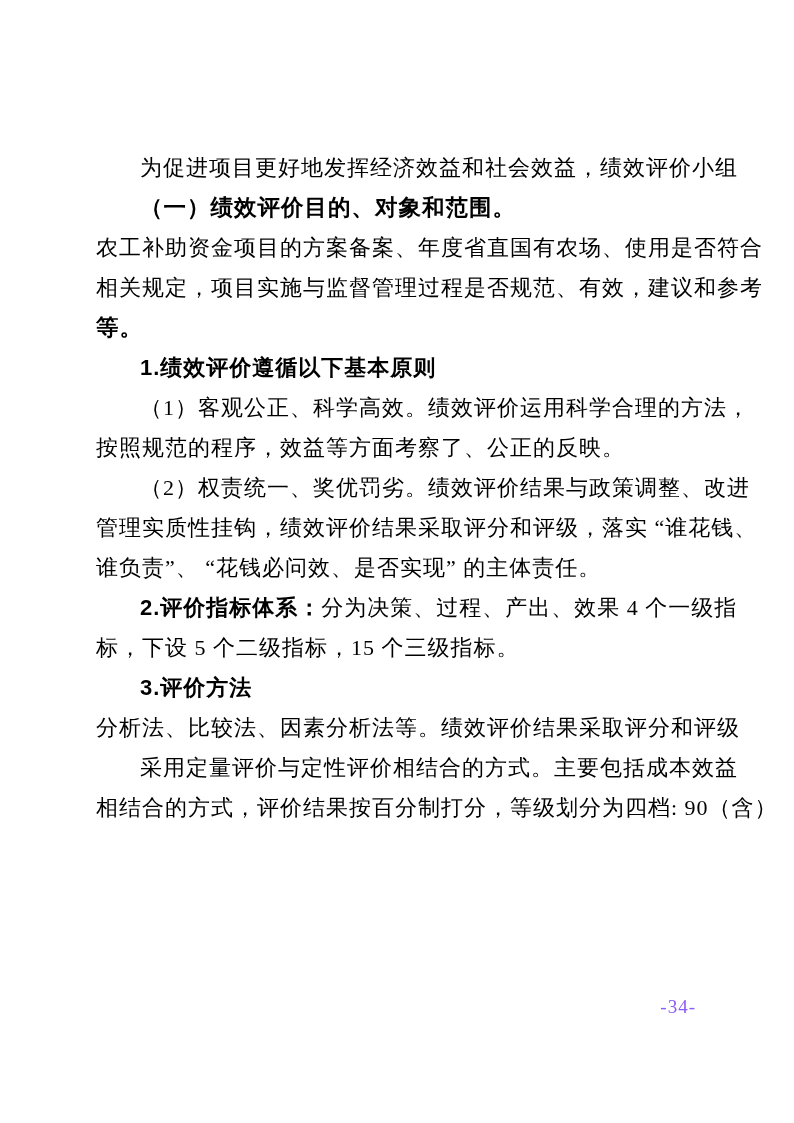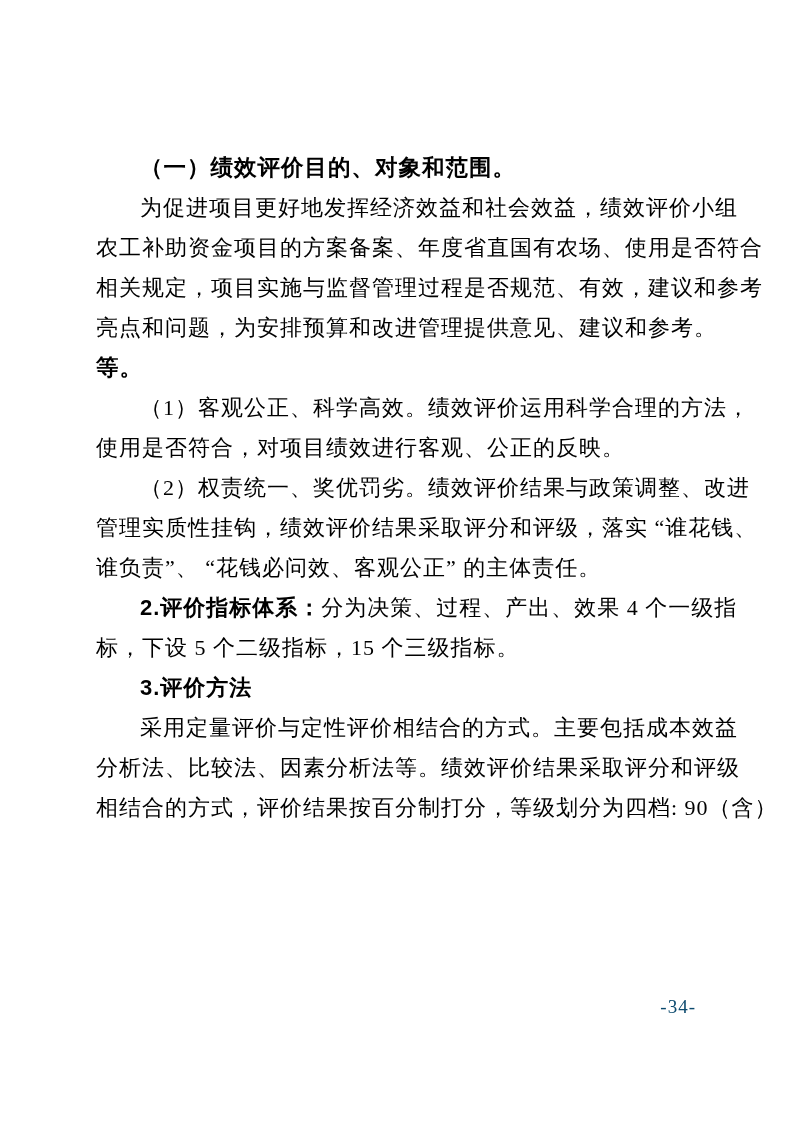--- a/index.html
+++ b/index.html
@@ -43,40 +43,40 @@
     font-style: normal;
     text-align: right;
   }
   .page-number {
     position: absolute;
     top: 996px;
     right: 98px;
     font-size: 19px;
     letter-spacing: 1px;
     font-family: "Liberation Serif", "DejaVu Serif", serif;
-    color: #0c4a6e;
+    color: #8b5cf6;
   }
 </style>
 </head>
 <body>
 
 <div class="page">
   <div class="content">
+      <div class="line body indent"><span>为促进项目更好地发挥经济效益和社会效益，绩效评价小组</span></div>
       <div class="line h1 indent"><span>（一）绩效评价目的、对象和范围。</span></div>
-      <div class="line body indent"><span>为促进项目更好地发挥经济效益和社会效益，绩效评价小组</span></div>
       <div class="line body"><span>农工补助资金项目的方案备案、年度省直国有农场、使用是否符合</span></div>
       <div class="line body"><span>相关规定，项目实施与监督管理过程是否规范、有效，建议和参考</span></div>
-      <div class="line body"><span>亮点和问题，为安排预算和改进管理提供意见、建议和参考。</span></div>
       <div class="line h1"><span>等。</span></div>
+      <div class="line h2 indent"><span>1.绩效评价遵循以下基本原则</span></div>
       <div class="line body indent"><span>（1）客观公正、科学高效。绩效评价运用科学合理的方法，</span></div>
-      <div class="line body"><span>使用是否符合，对项目绩效进行客观、公正的反映。</span></div>
+      <div class="line body"><span>按照规范的程序，效益等方面考察了、公正的反映。</span></div>
       <div class="line body indent"><span>（2）权责统一、奖优罚劣。绩效评价结果与政策调整、改进</span></div>
       <div class="line body"><span>管理实质性挂钩，绩效评价结果采取评分和评级，落实 “谁花钱、</span></div>
-      <div class="line body"><span>谁负责”、 “花钱必问效、客观公正” 的主体责任。</span></div>
+      <div class="line body"><span>谁负责”、 “花钱必问效、是否实现” 的主体责任。</span></div>
       <div class="line body indent"><span class="prefix">2.评价指标体系：</span><span>分为决策、过程、产出、效果 4 个一级指</span></div>
       <div class="line body"><span>标，下设 5 个二级指标，15 个三级指标。</span></div>
       <div class="line h2 indent"><span>3.评价方法</span></div>
+      <div class="line body"><span>分析法、比较法、因素分析法等。绩效评价结果采取评分和评级</span></div>
       <div class="line body indent"><span>采用定量评价与定性评价相结合的方式。主要包括成本效益</span></div>
-      <div class="line body"><span>分析法、比较法、因素分析法等。绩效评价结果采取评分和评级</span></div>
       <div class="line body"><span>相结合的方式，评价结果按百分制打分，等级划分为四档: 90（含）</span></div>
     </div>
   <div class="page-number">-34-</div>
 </div>
 
 </body></html>

